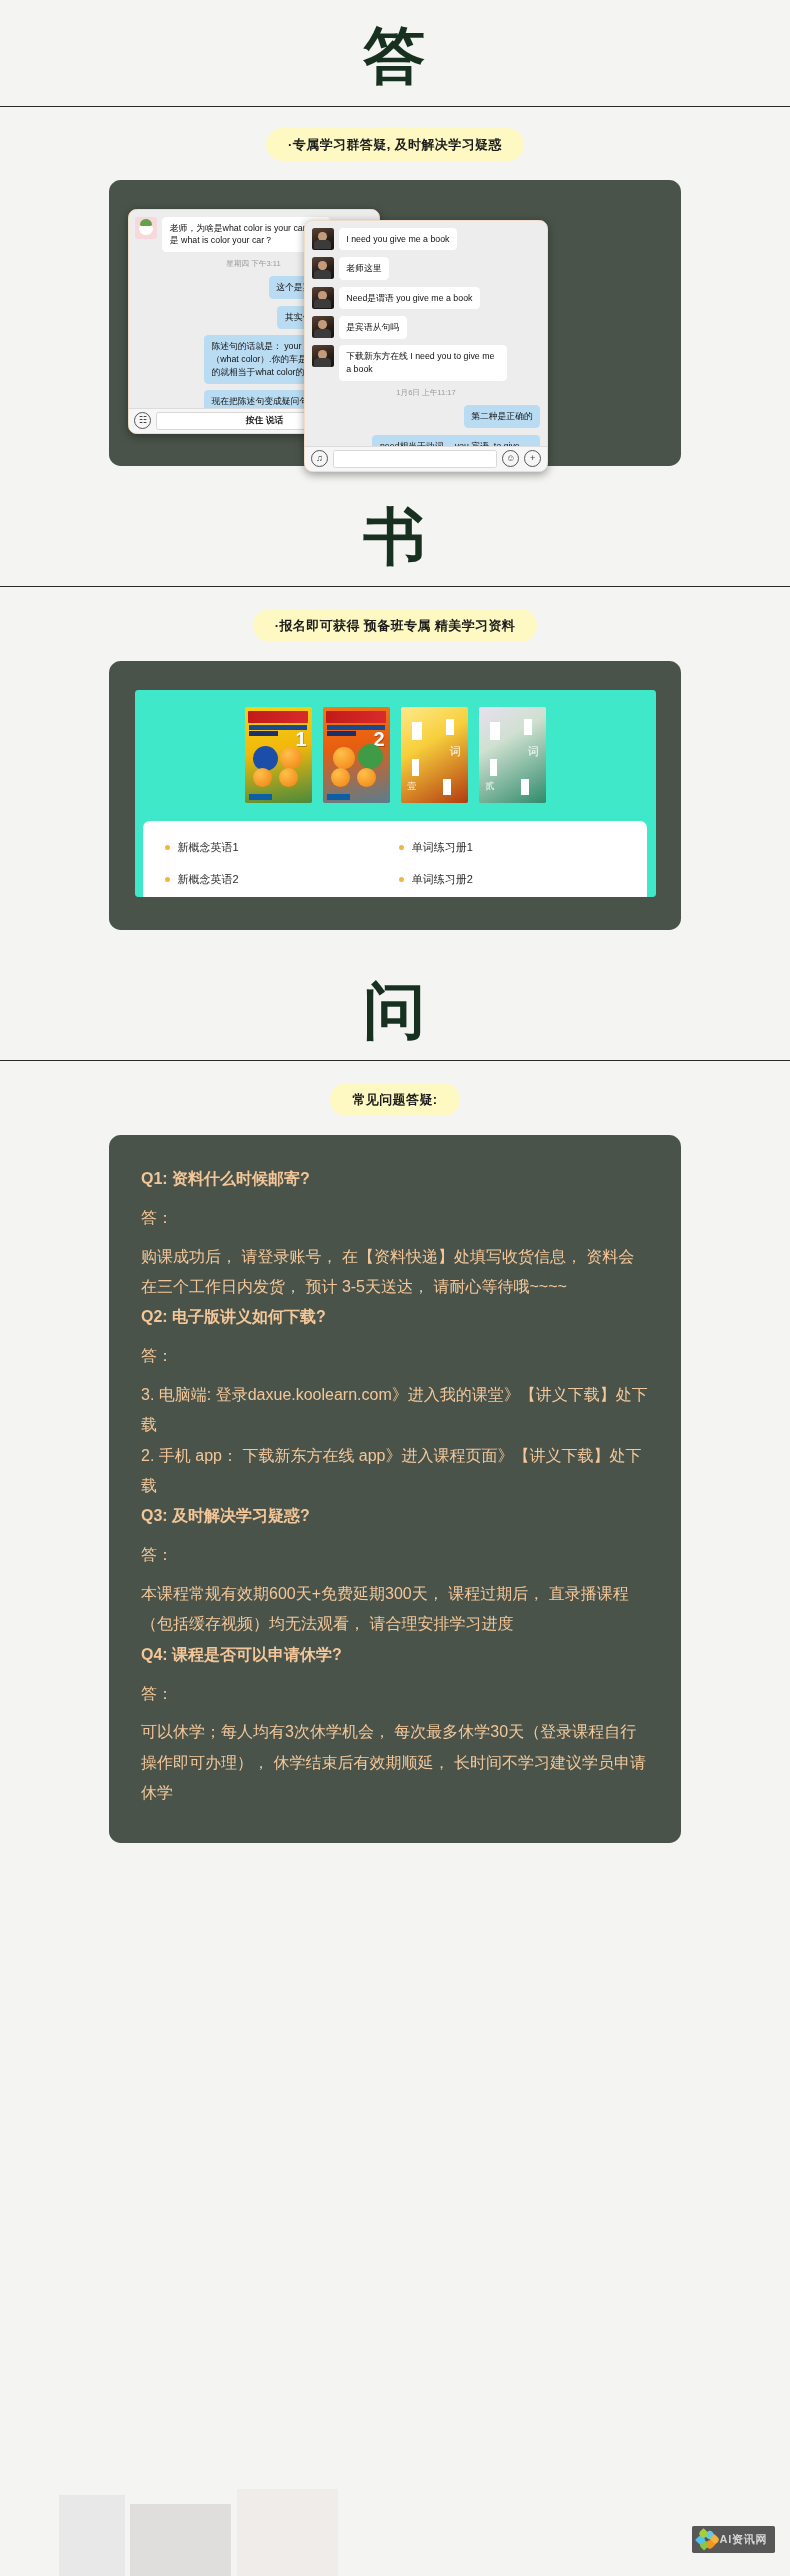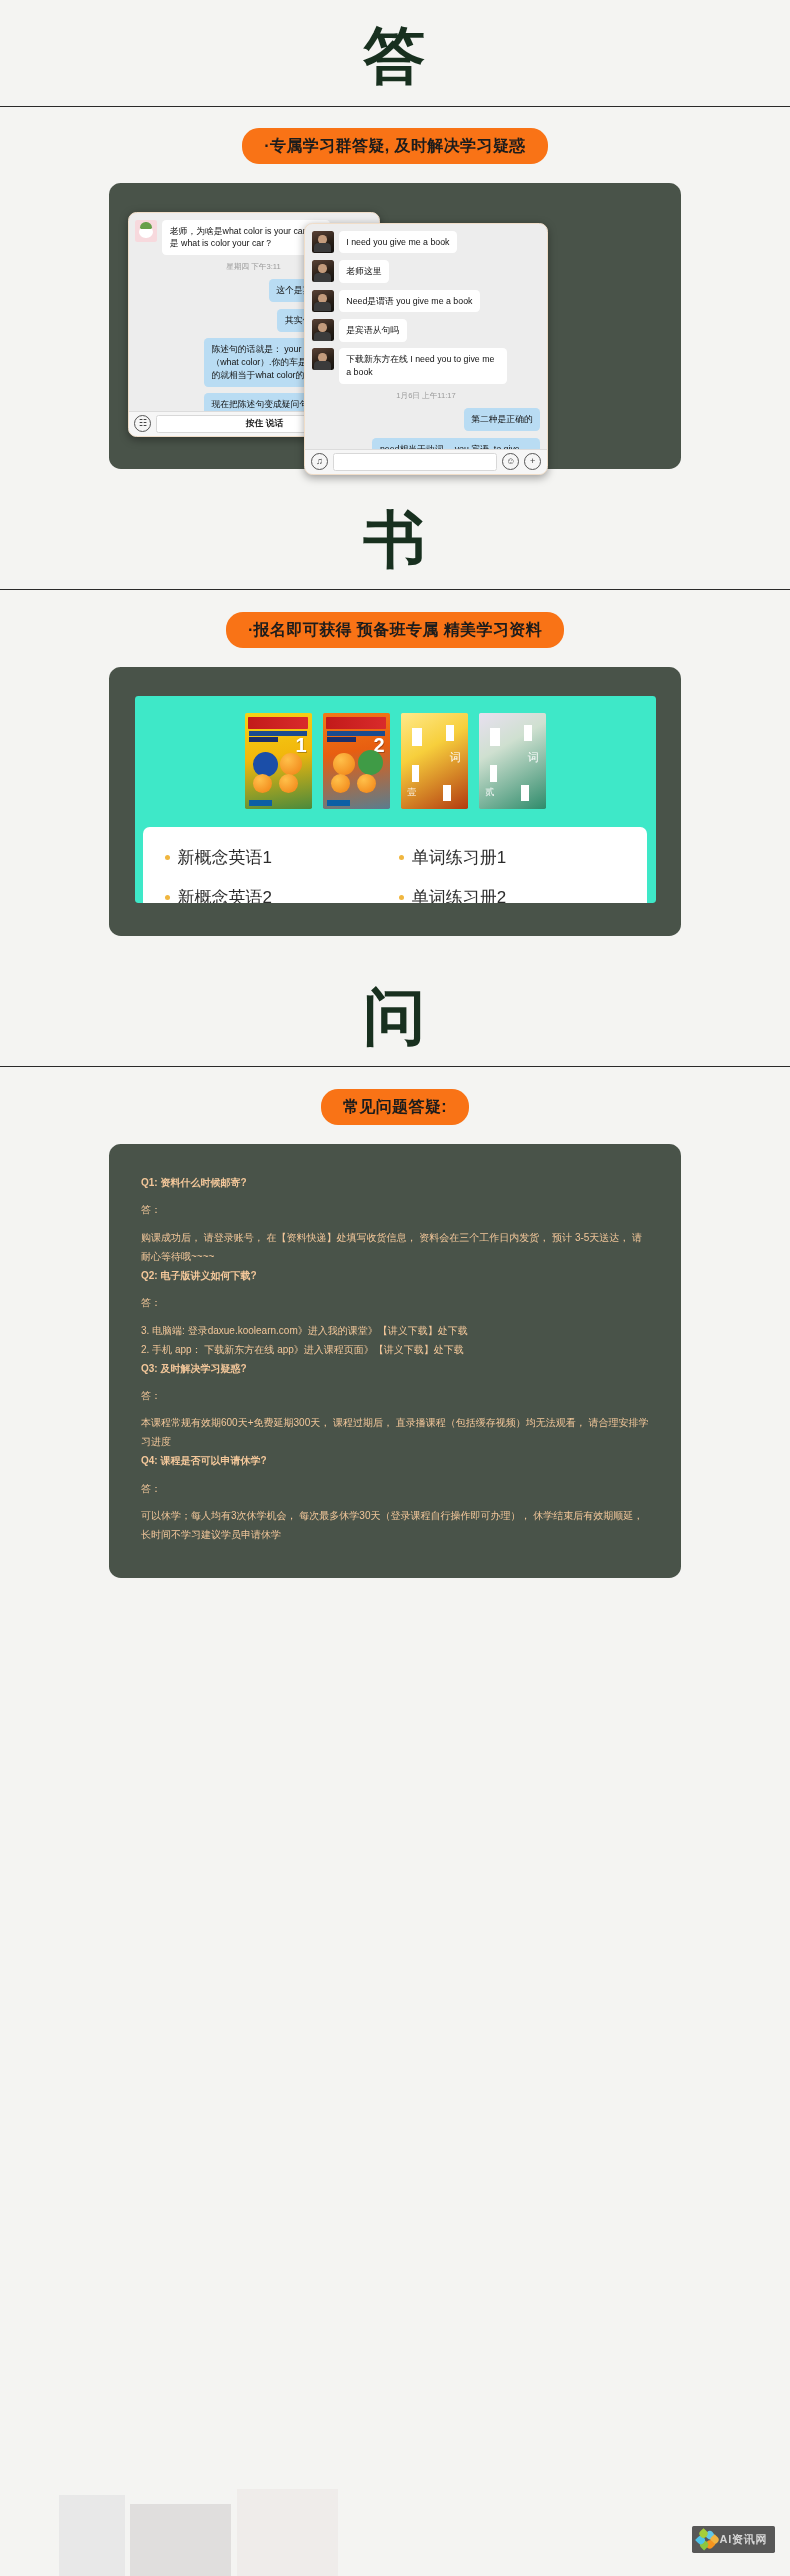--- a/index.html
+++ b/index.html
@@ -25,24 +25,24 @@
   }
   .sec-rule {
     height: 0.8px;
     background: #2a2a2a;
     margin: 18.5px 0 0 0;
     width: 100%;
   }
   .pill-wrap { text-align: center; margin-top: 22px; }
   .pill {
     display: inline-block;
-    background: #f97316;
+    background: #fef9c3;
     color: #1c1c1c;
     font-weight: bold;
-    font-size: 16px;
+    font-size: 13px;
     padding: 7.6px 22px;
     border-radius: 17px;
     letter-spacing: 0.4px;
     white-space: nowrap;
   }
 
   
   .dark-card {
     background: #495349;
     border-radius: 11.8px;
@@ -154,27 +154,27 @@
   .word2 .b3 { left:11px; top:52px; width:7.6px; height:17px; }
   .word2 .b4 { right:17px; bottom:8.4px; width:7.6px; height:16px; }
   .word2 .ch { position:absolute; right:6.7px; top:37px; color:#fff; font-size:11px; }
   .word2 .ch2{ position:absolute; left:6.7px; bottom:10px; color:#fff; font-size:9.2px; opacity:.9; }
 
   .book-list {
     background: #fff; margin: 18.5px 8.4px 8.4px 8.4px; border-radius: 6.7px;
     padding: 18.5px 22px; display: grid; grid-template-columns: 1fr 1fr;
     row-gap: 17px; column-gap: 8.4px;
   }
-  .bl-item { display: flex; align-items: center; gap: 7.6px; font-size: 17px; color: #2b2b2b; }
+  .bl-item { display: flex; align-items: center; gap: 7.6px; font-size: 11px; color: #2b2b2b; }
   .dot { width: 5px; height: 5px; border-radius: 50%; background: #f0b63f; flex: 0 0 5px; }
 
   
   .faq {
     padding: 29px 32px 34px 32px;
-    color: #f3c79a; font-size: 10px; line-height: 1.9;
+    color: #f3c79a; font-size: 16px; line-height: 1.9;
   }
   .faq .q { font-weight: bold; margin-top: 13.5px; }
   .faq .q:first-child { margin-top: 0; }
   .faq .a-label { margin-top: 8.4px; }
   .faq .a { margin-top: 8.4px; }
 
   
   .foot-wm { position: absolute; left: 0; right: 0; bottom: 0; height: 101px; padding-left: 28px; }
   .g1 { position:absolute; left:59px;  bottom:0; width:66px; height:81px; background:#e8e8e8; }
   .g2 { position:absolute; left:130px; bottom:0; width:101px; height:72px; background:#e0dedd; }

